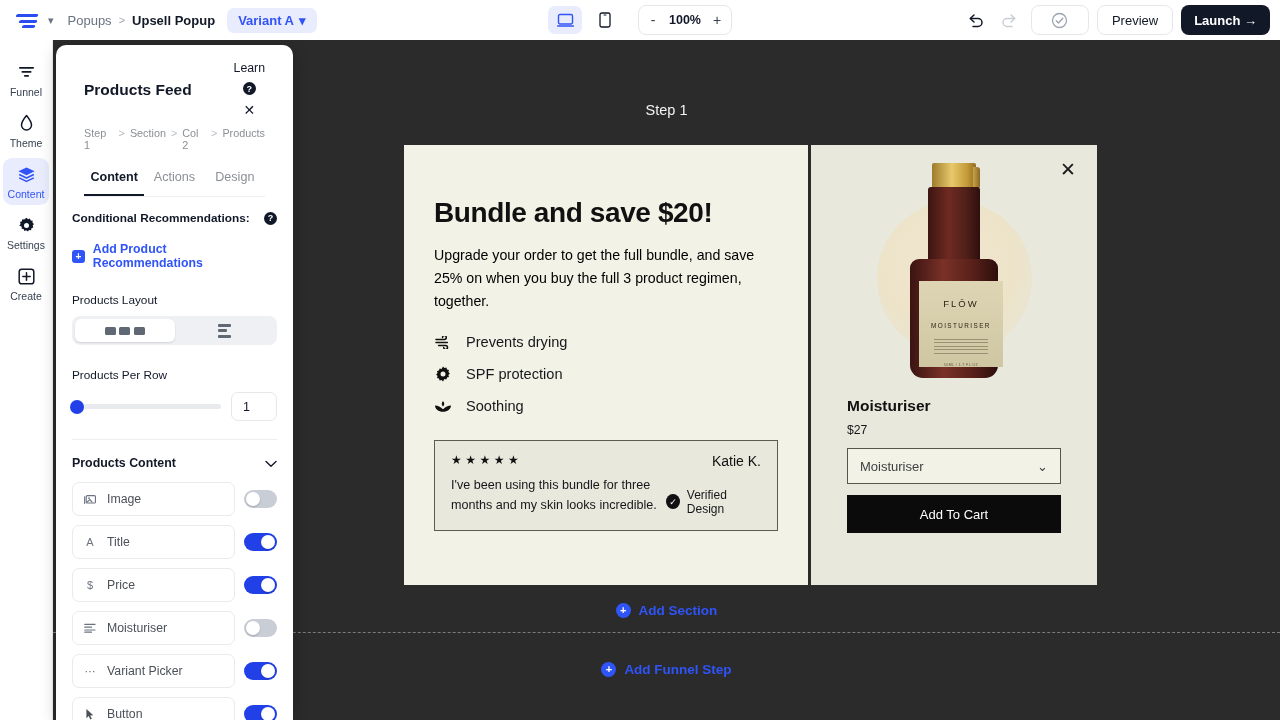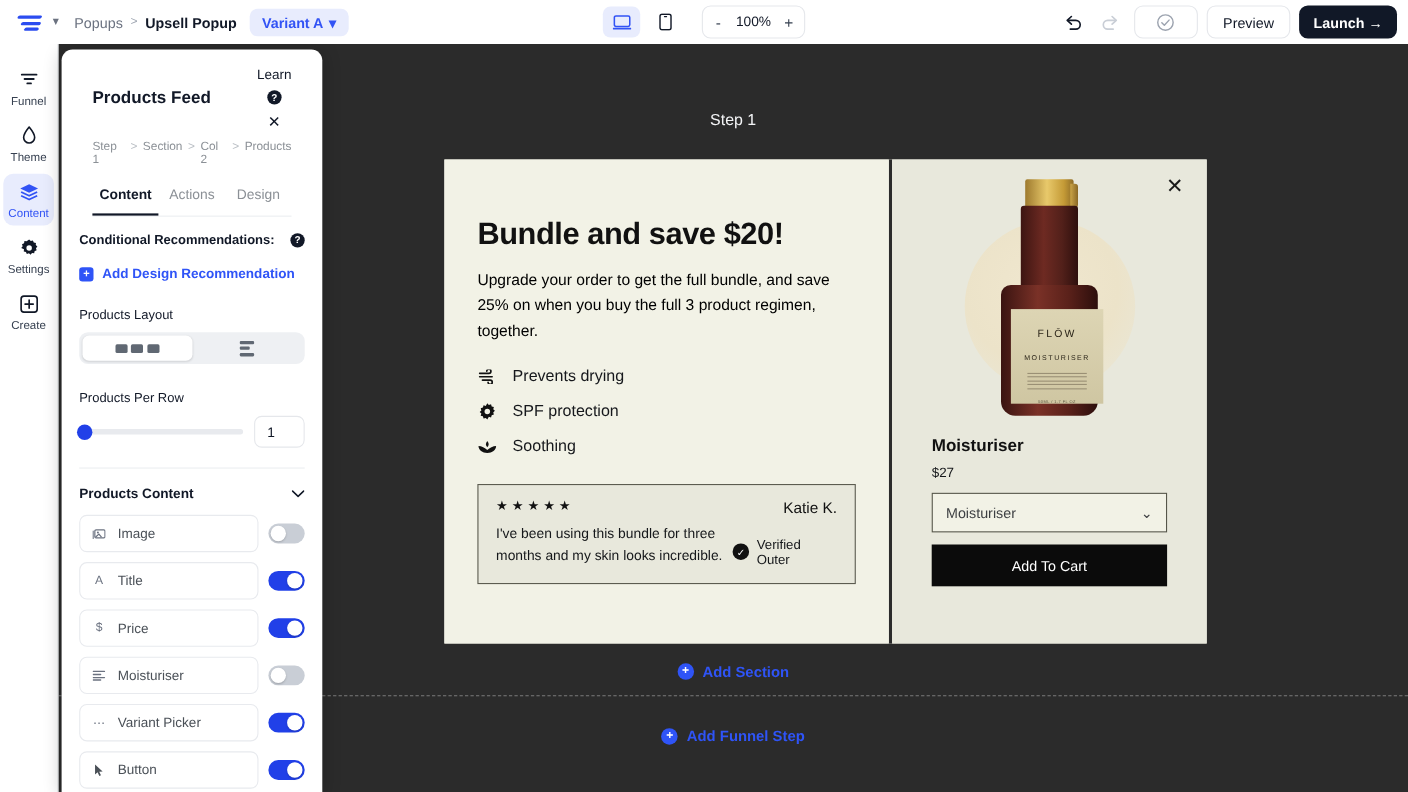--- a/index.html
+++ b/index.html
@@ -48,21 +48,21 @@
   }
   .dev-btn.active { background: #e8ecfd; }
   .zoom-box {
     display: flex; align-items: center; gap: 2px; margin-left: 10px;
     border: 1px solid #e5e7eb; border-radius: 8px; height: 30px; padding: 0 4px;
   }
   .zoom-btn {
     width: 20px; height: 22px; display: flex; align-items: center; justify-content: center;
     font-size: 14px; color: #374151;
   }
-  .zoom-val { font-size: 12.5px; font-weight: 400; color: #111827; padding: 0 4px; }
+  .zoom-val { font-size: 12.5px; font-weight: 700; color: #111827; padding: 0 4px; }
 
   .right-tools {
     position: absolute; right: 10px; display: flex; align-items: center; gap: 8px;
   }
   .icon-plain { width: 26px; height: 26px; display:flex; align-items:center; justify-content:center; }
   .box-btn {
     height: 30px; border: 1px solid #e5e7eb; border-radius: 8px;
     display: flex; align-items: center; justify-content: center;
     padding: 0 14px; font-size: 13px; color: #111827; background: #fff;
   }
@@ -448,21 +448,21 @@
 
         <div class="review">
           <div class="rev-left">
             <div class="stars">★★★★★</div>
             <div class="rev-text">I've been using this bundle for three months and my skin looks incredible.</div>
           </div>
           <div class="rev-right">
             <div class="rev-name">Katie K.</div>
             <div class="verified">
               <span class="vb-check">✓</span>
-              <span>Verified Outer</span>
+              <span>Verified Design</span>
             </div>
           </div>
         </div>
       </div>
 
       <div class="pop-divider"></div>
 
       <div class="pop-right">
         <div class="close-x">✕</div>
 
@@ -536,21 +536,21 @@
     </div>
 
     <div class="panel-body">
       <div class="row-between">
         <span class="sec-label">Conditional Recommendations:</span>
         <span class="q-badge">?</span>
       </div>
 
       <div class="add-reco">
         <span class="blue-sq">+</span>
-        <span>Add Design Recommendation</span>
+        <span>Add Product Recommendations</span>
       </div>
 
       <div class="field-label">Products Layout</div>
       <div class="seg">
         <div class="seg-opt active">
           <span class="grid-ico">
               <i></i>
               <i></i>
               <i></i>
             </span>

